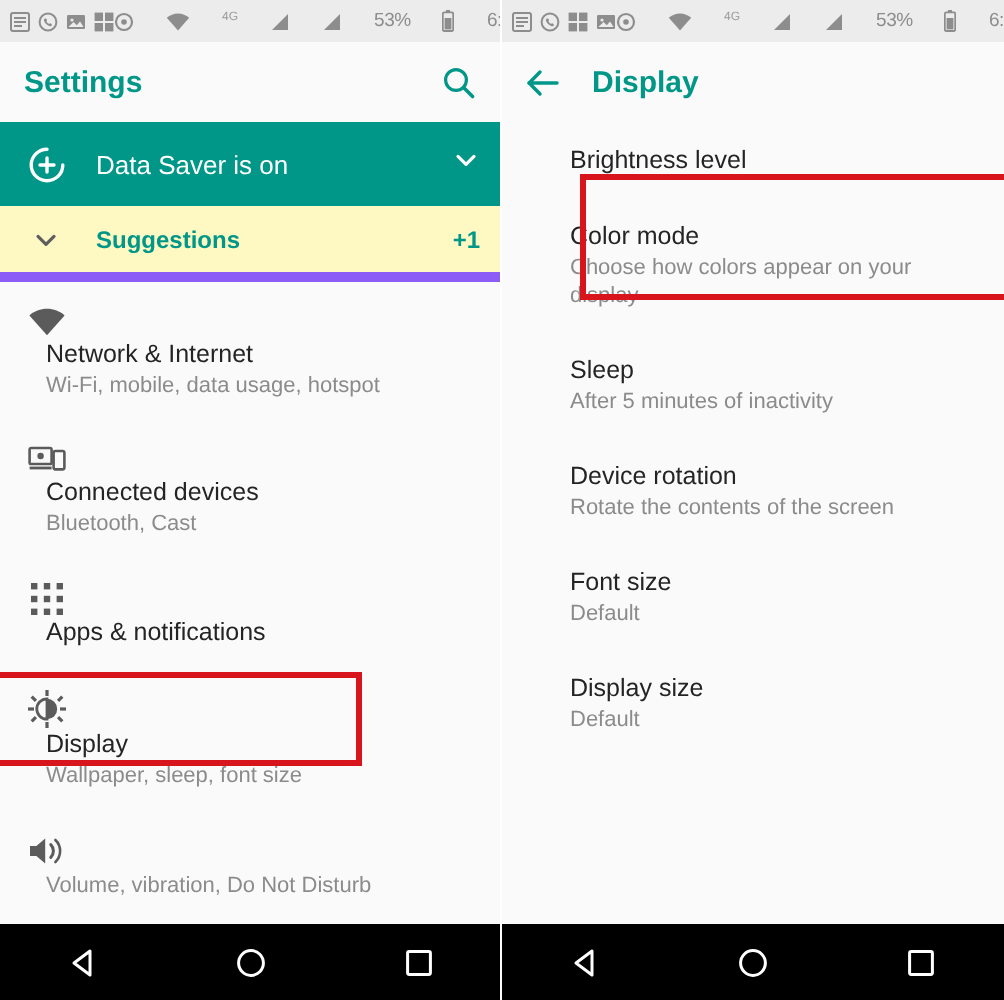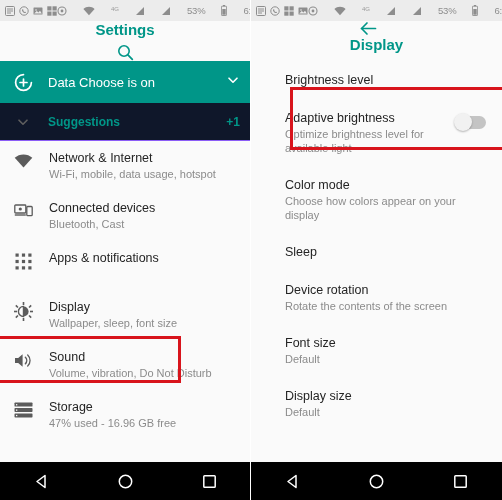--- a/index.html
+++ b/index.html
@@ -35,21 +35,20 @@
   .sb-txt { font-size: 9.5px; color: #8d8d8d; letter-spacing: -0.2px; }
   .sb-4g { font-size: 6px; vertical-align: top; position: relative; top: -2px; color: #9a9a9a; }
 
   
   .appbar {
     height: 40px;
     background: #fafafa;
     display: flex;
     align-items: center;
     padding: 0 12px;
-    flex-direction: column;
   }
   .appbar .title {
     color: #009688;
     font-size: 15px;
     font-weight: bold;
   }
   .appbar .spacer { flex: 1; }
   .backarrow { color: #009688; margin-right: 16px; display: flex; align-items: center; }
   .searchbtn { color: #009688; display: flex; align-items: center; }
 
@@ -65,34 +64,35 @@
   .banner .b-ico { width: 26px; display: flex; justify-content: center; }
   .banner .b-txt { margin-left: 12px; font-size: 13px; }
   .banner .b-chev { margin-left: auto; }
 
   
   .suggestions {
     height: 38px;
     display: flex;
     align-items: center;
     padding: 0 10px;
-    border-bottom: 1px solid #8b5cf6;
-    background: #0f172a;
+    border-bottom: 5px solid #8b5cf6;
+    background: #fef9c3;
   }
   .suggestions .s-chev { width: 26px; display: flex; justify-content: center; color: #5f5f5f; }
   .suggestions .s-txt { margin-left: 12px; font-size: 12px; font-weight: bold; color: #009688; }
   .suggestions .s-cnt { margin-left: auto; font-size: 12px; font-weight: bold; color: #009688; }
 
   
   .list { background: #fafafa; }
   .row {
     display: flex;
     align-items: flex-start;
     padding: 9px 10px 9px 10px;
     min-height: 49px;
+    flex-direction: column;
   }
   .row .r-ico {
     width: 26px; min-width: 26px;
     display: flex; justify-content: center; align-items: center;
     padding-top: 3px;
     color: #5b5b5b;
   }
   .row .r-body { margin-left: 13px; padding-top: 1px; }
   .row .r-title { font-size: 12.5px; color: #242424; line-height: 15px; }
   .row .r-sub { font-size: 11px; color: #8b8b8b; line-height: 15px; margin-top: 1px; }
@@ -232,21 +232,21 @@
     </div>
 
     <div class="banner">
       <span class="b-ico">
         <svg width="19" height="19" viewBox="0 0 19 19">
             <path d="M9.5 1.6a7.9 7.9 0 1 0 7.9 7.9" fill="none" stroke="#ffffff" stroke-width="1.7" stroke-linecap="round"></path>
             <line x1="9.5" y1="6" x2="9.5" y2="13" stroke="#ffffff" stroke-width="1.7" stroke-linecap="round"></line>
             <line x1="6" y1="9.5" x2="13" y2="9.5" stroke="#ffffff" stroke-width="1.7" stroke-linecap="round"></line>
           </svg>
       </span>
-      <span class="b-txt">Data Choose is on</span>
+      <span class="b-txt">Data Saver is on</span>
       <span class="b-chev">
         <svg width="14" height="14" viewBox="0 0 14 14">
             <path d="M3 5.2l4 4 4-4" fill="none" stroke="#ffffff" stroke-width="1.6" stroke-linecap="round" stroke-linejoin="round"></path>
           </svg>
       </span>
     </div>
 
     <div class="suggestions">
       <span class="s-chev">
         <svg width="14" height="14" viewBox="0 0 14 14">
@@ -333,21 +333,20 @@
 
       <div class="row">
         <span class="r-ico">
           <svg width="19" height="17" viewBox="0 0 19 17">
               <path d="M1 6h3.2L8.6 2.2v12.6L4.2 11H1z" fill="#5b5b5b"></path>
               <path d="M11.4 5.3a4.6 4.6 0 0 1 0 6.4" fill="none" stroke="#5b5b5b" stroke-width="1.5" stroke-linecap="round"></path>
               <path d="M13.7 3a7.6 7.6 0 0 1 0 11" fill="none" stroke="#5b5b5b" stroke-width="1.3" stroke-linecap="round"></path>
             </svg>
         </span>
         <span class="r-body">
-          <div class="r-title">Sound</div>
           <div class="r-sub">Volume, vibration, Do Not Disturb</div>
         </span>
       </div>
 
       <div class="row">
         <span class="r-ico">
           <svg width="19" height="16" viewBox="0 0 19 16">
             <g fill="#5b5b5b">
               <rect x="0.5" y="0.6" width="18" height="4" rx="0.7"></rect>
               <rect x="0.5" y="6" width="18" height="4" rx="0.7"></rect>
@@ -467,38 +466,30 @@
       </span>
       <span class="title">Display</span>
     </div>
 
     <div class="list">
 
       <div class="rrow">
         <div class="r-title">Brightness level</div>
       </div>
 
-      <div class="rrow with-toggle">
-        <div class="r-body">
-          <div class="r-title">Adaptive brightness</div>
-          <div class="r-sub">Optimize brightness level for available light</div>
-        </div>
-        <div class="toggle">
-          <div class="knob"></div>
-        </div>
-      </div>
 
       <div class="rrow">
         <div class="r-title">Color mode</div>
         <div class="r-sub">Choose how colors appear on your display</div>
       </div>
 
 
       <div class="rrow">
         <div class="r-title">Sleep</div>
+        <div class="r-sub">After 5 minutes of inactivity</div>
       </div>
 
       <div class="rrow">
         <div class="r-title">Device rotation</div>
         <div class="r-sub">Rotate the contents of the screen</div>
       </div>
 
       <div class="rrow">
         <div class="r-title">Font size</div>
         <div class="r-sub">Default</div>

